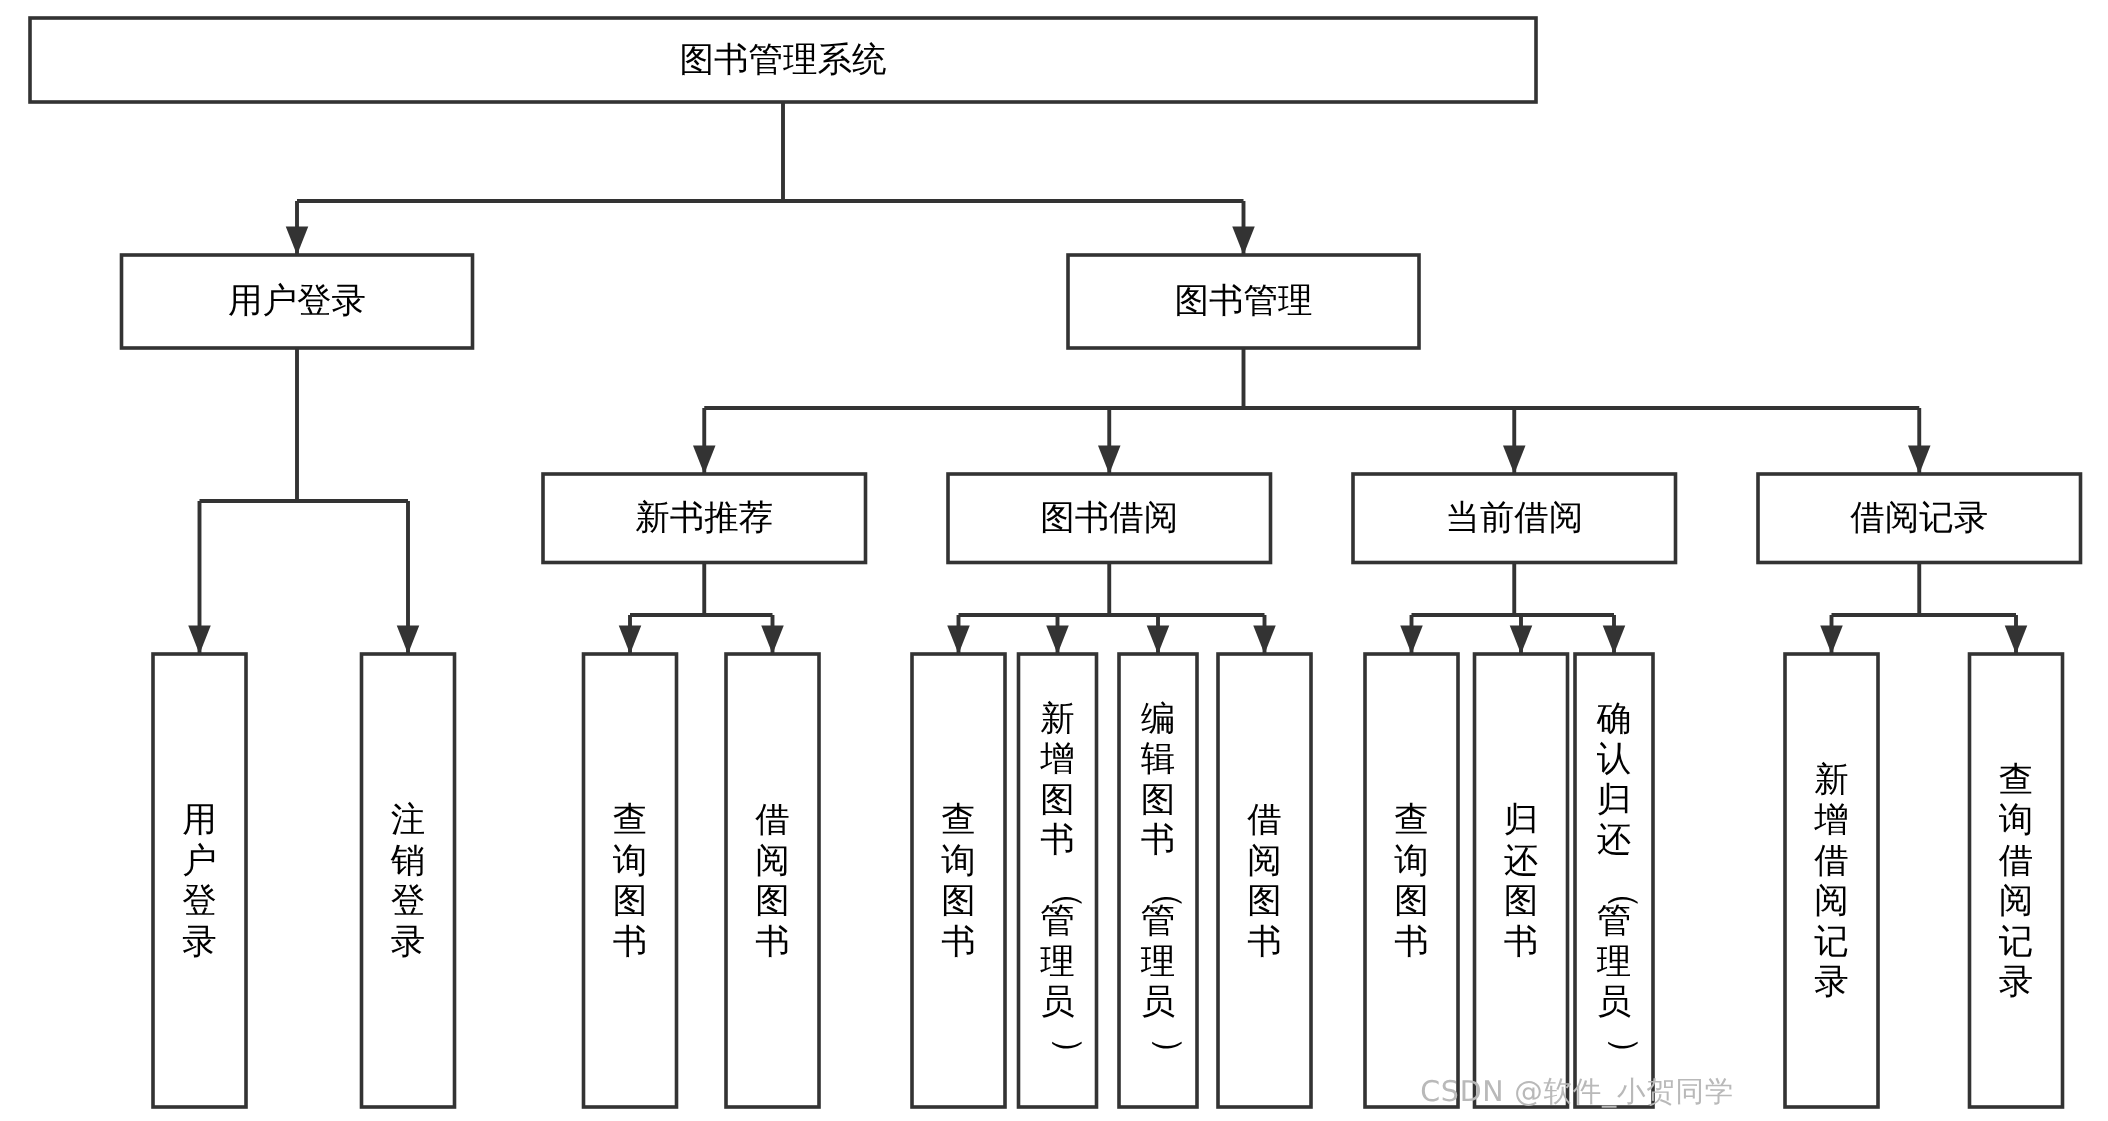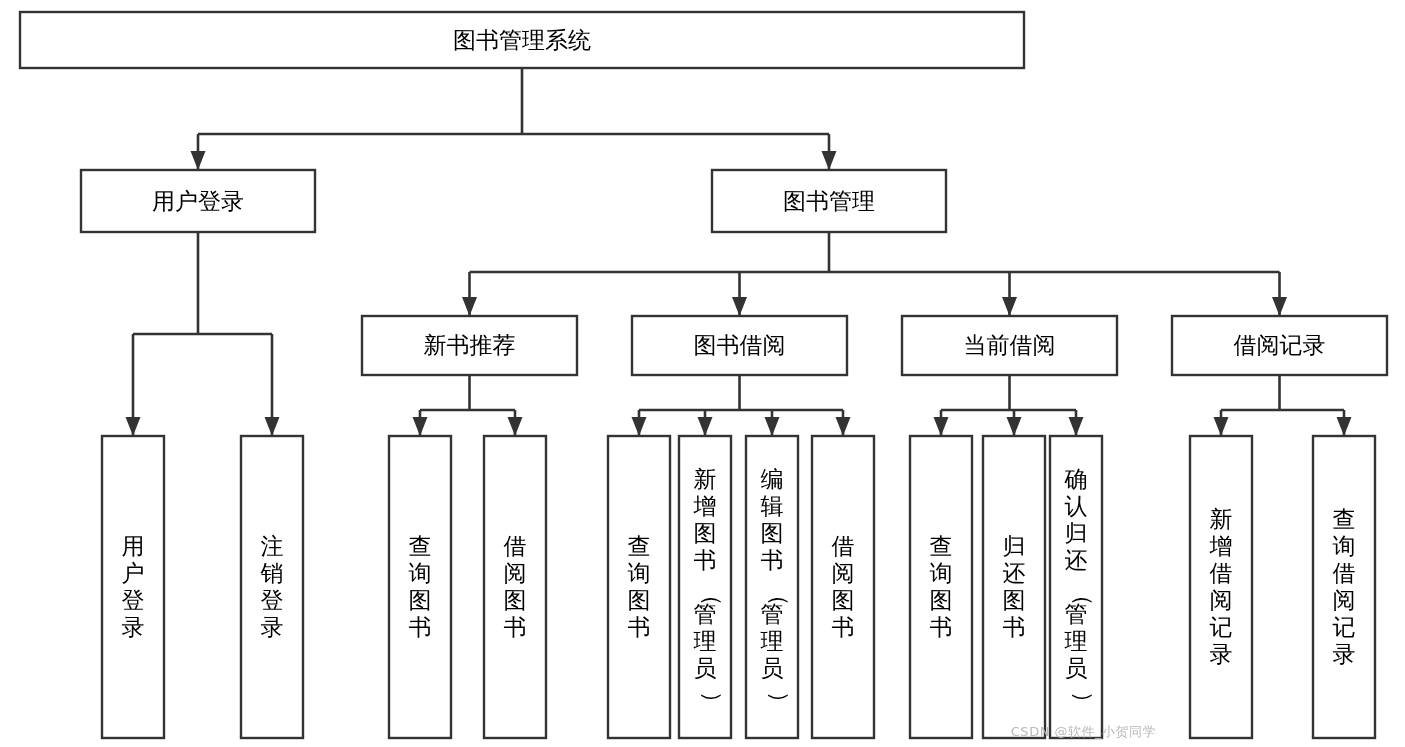--- a/index.html
+++ b/index.html
@@ -56,21 +56,21 @@
     font-family: "DejaVu Sans", "Liberation Sans", sans-serif;
     font-size: 23px;
     text-anchor: middle;
     white-space: pre;
   }
   .watermark-text {
     position: absolute;
     right: 8px;
     bottom: 6px;
     font-family: "DejaVu Sans", "Liberation Sans", sans-serif;
-    font-size: 13px;
+    font-size: 19px;
     color: #b9b9b9;
     letter-spacing: 0.5px;
     user-select: none;
     pointer-events: none;
     white-space: nowrap;
   }
 </style>
 </head>
 <body>
 

